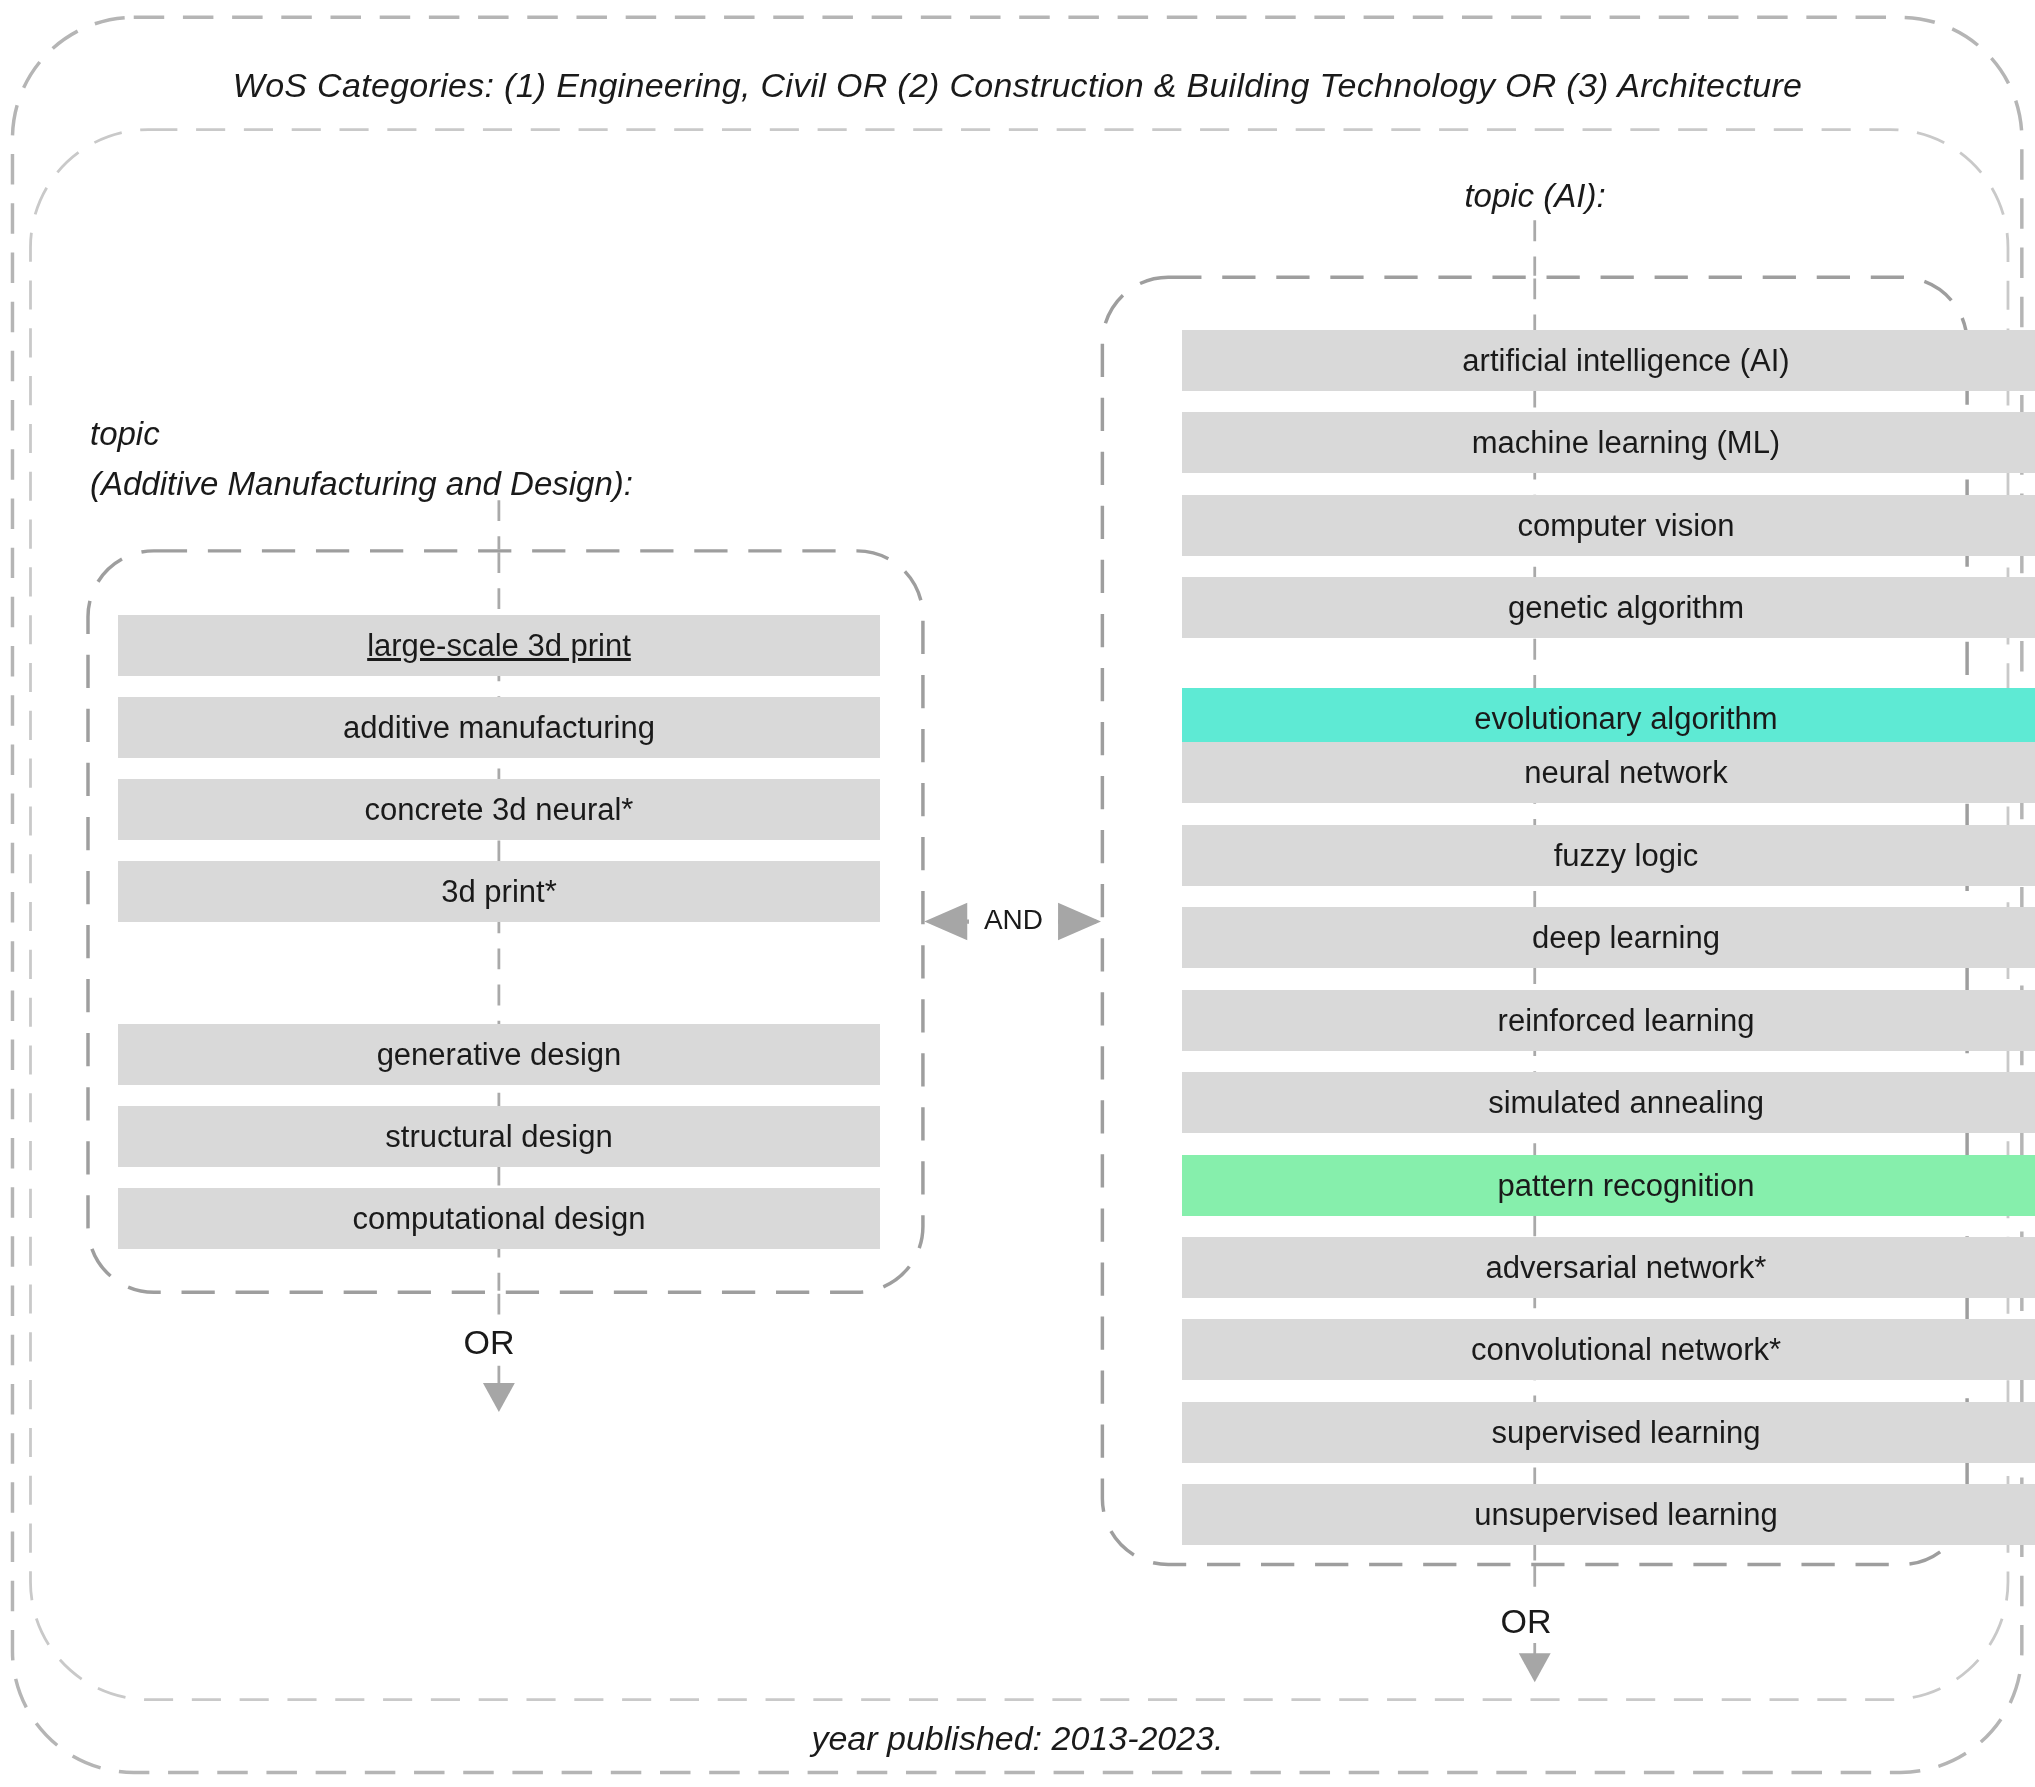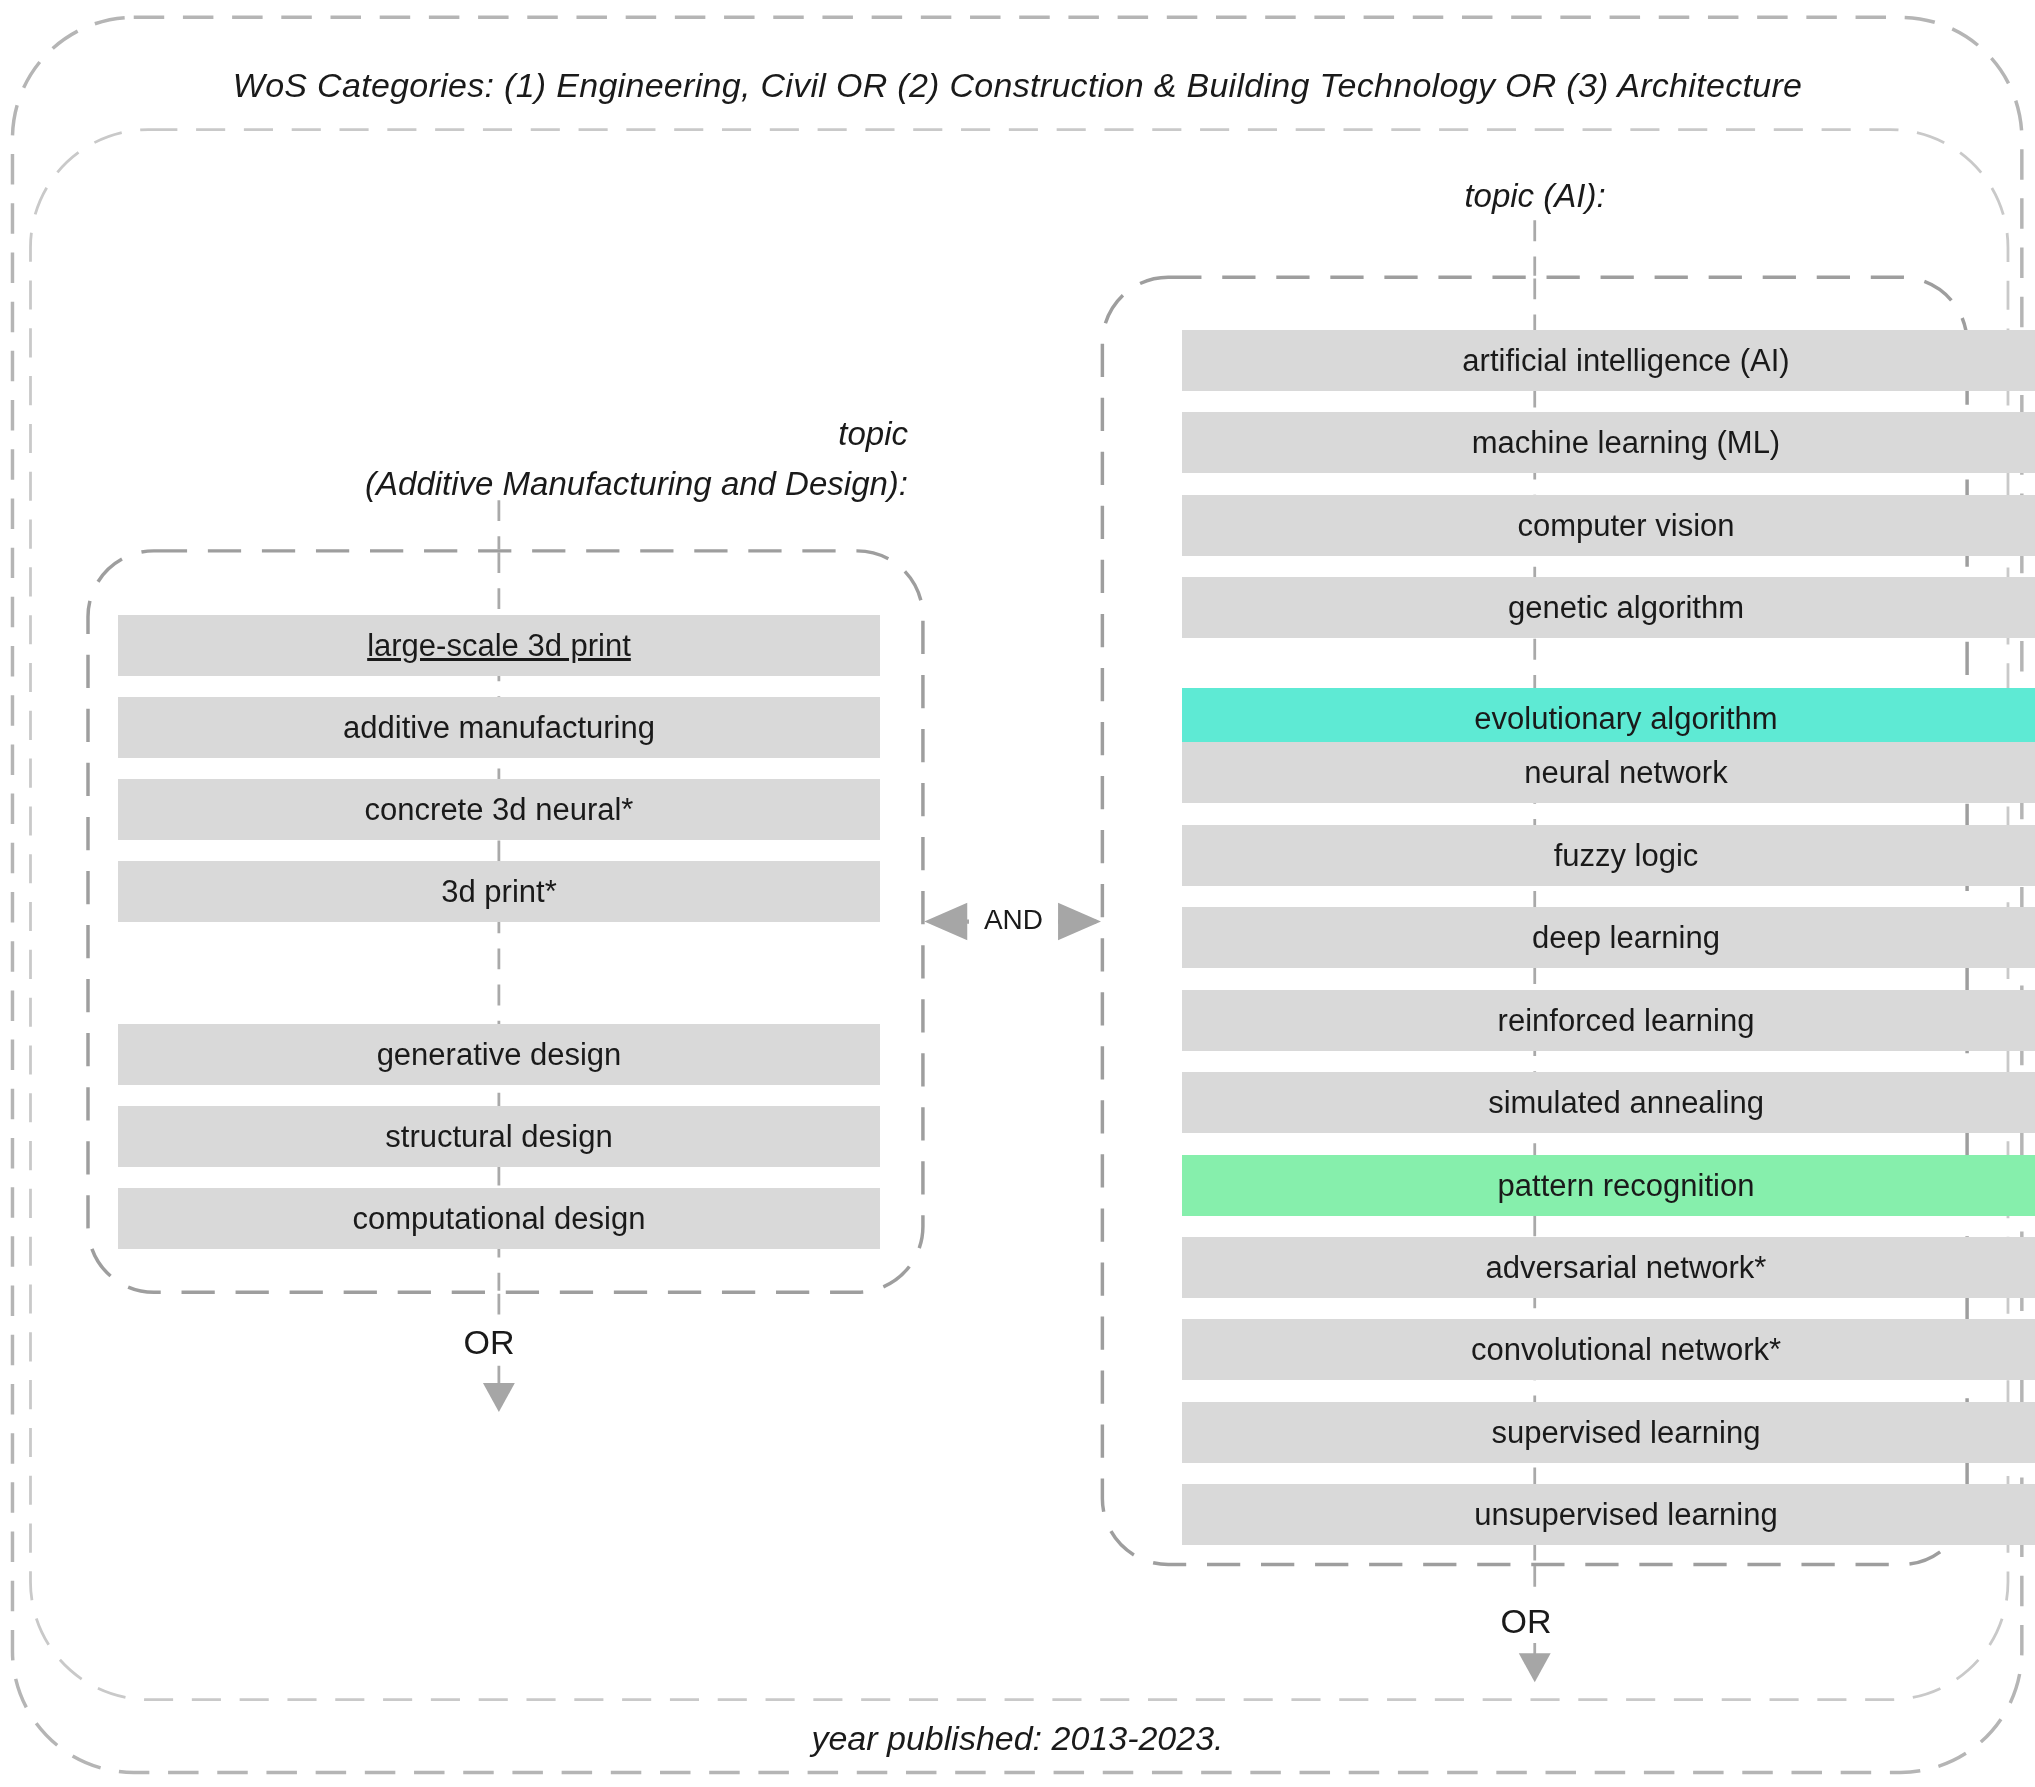--- a/index.html
+++ b/index.html
@@ -35,21 +35,21 @@
     text-align: center;
     font-size: 34px;
     font-style: italic;
     letter-spacing: 0.3px;
     margin-top: 6px;
   }
   .topic-left {
     left: 90px;
     width: 818px;
     top: 409px;
-    text-align: right;
+    text-align: left;
     font-size: 33px;
     font-style: italic;
     line-height: 50px;
   }
   .topic-right {
     left: 1119px;
     width: 832px;
     top: 177px;
     text-align: center;
     font-size: 33px;

